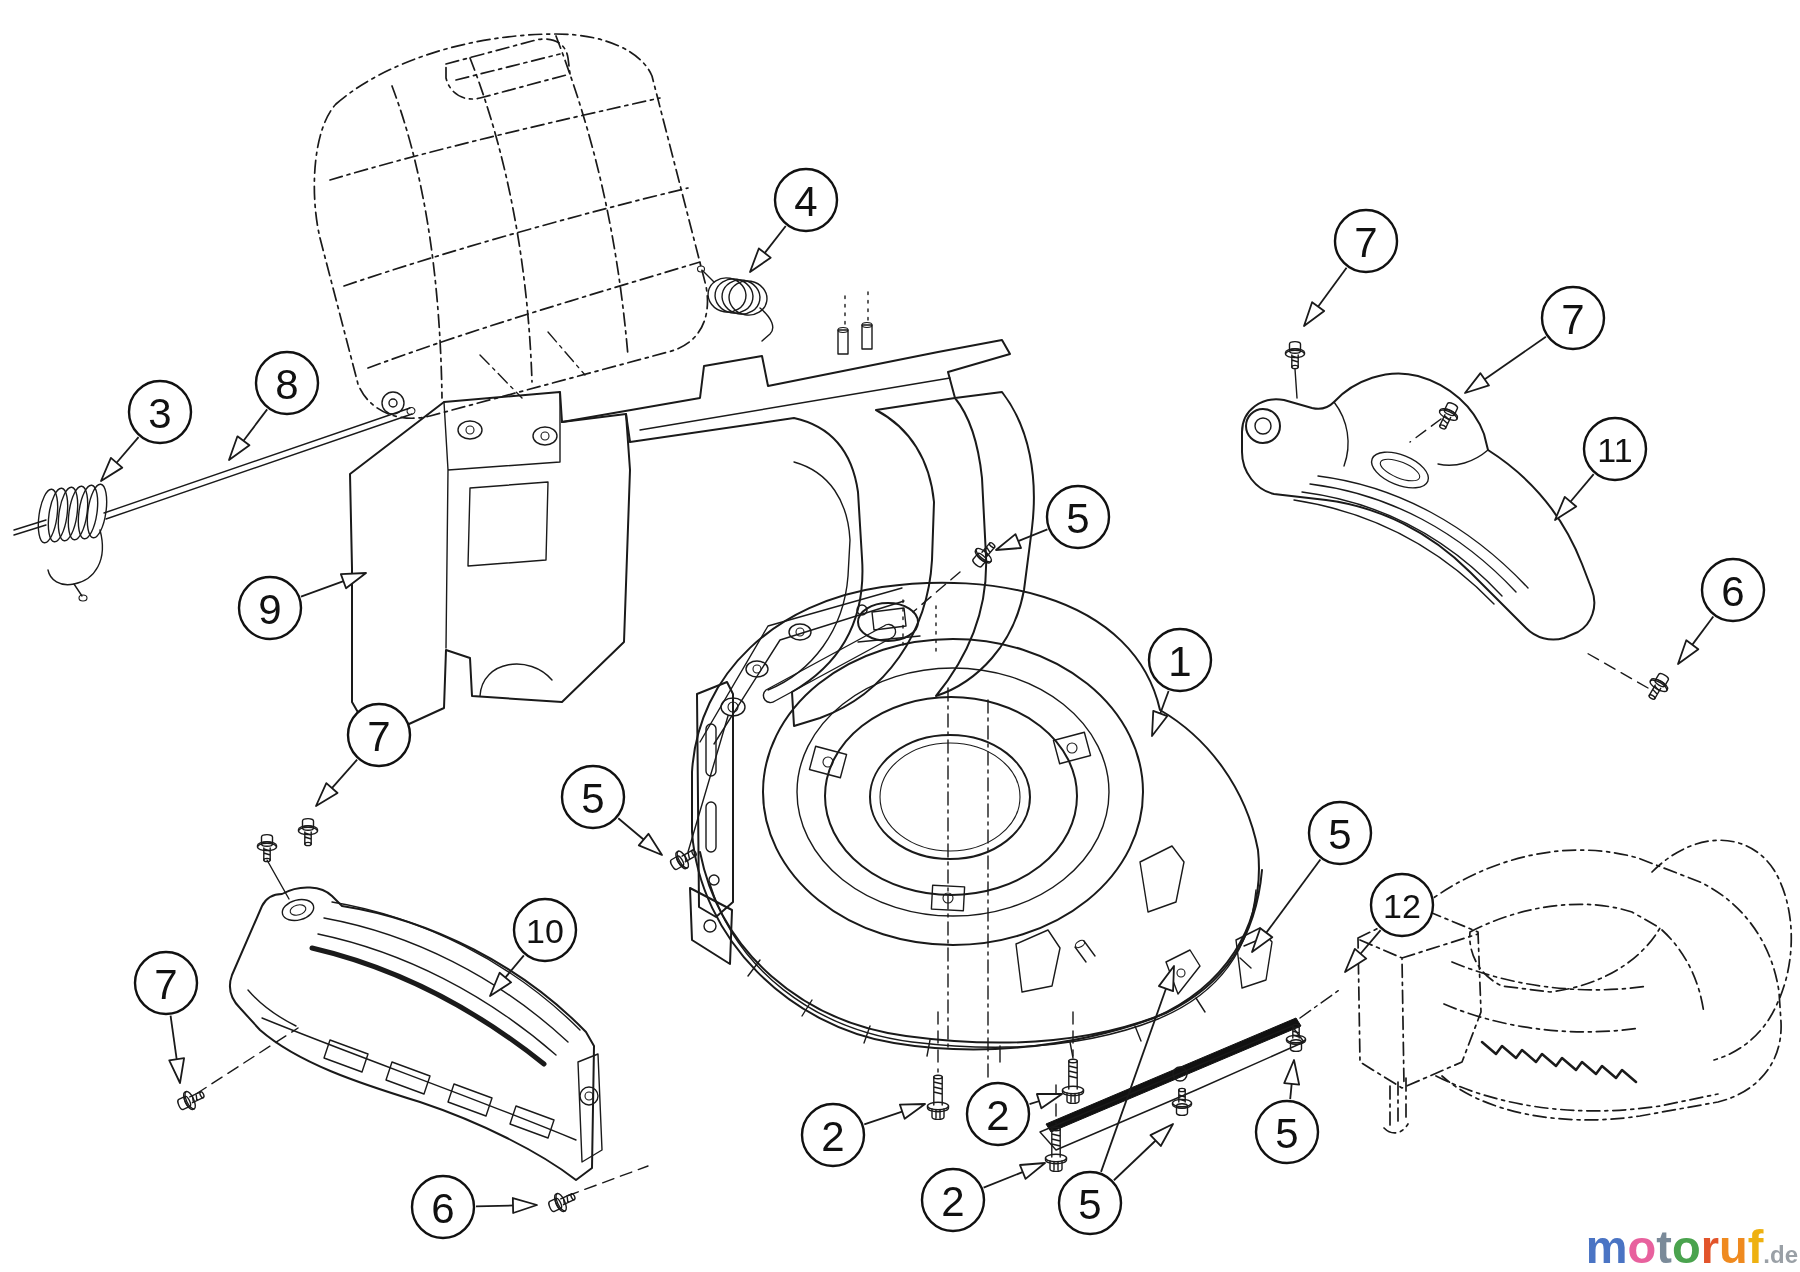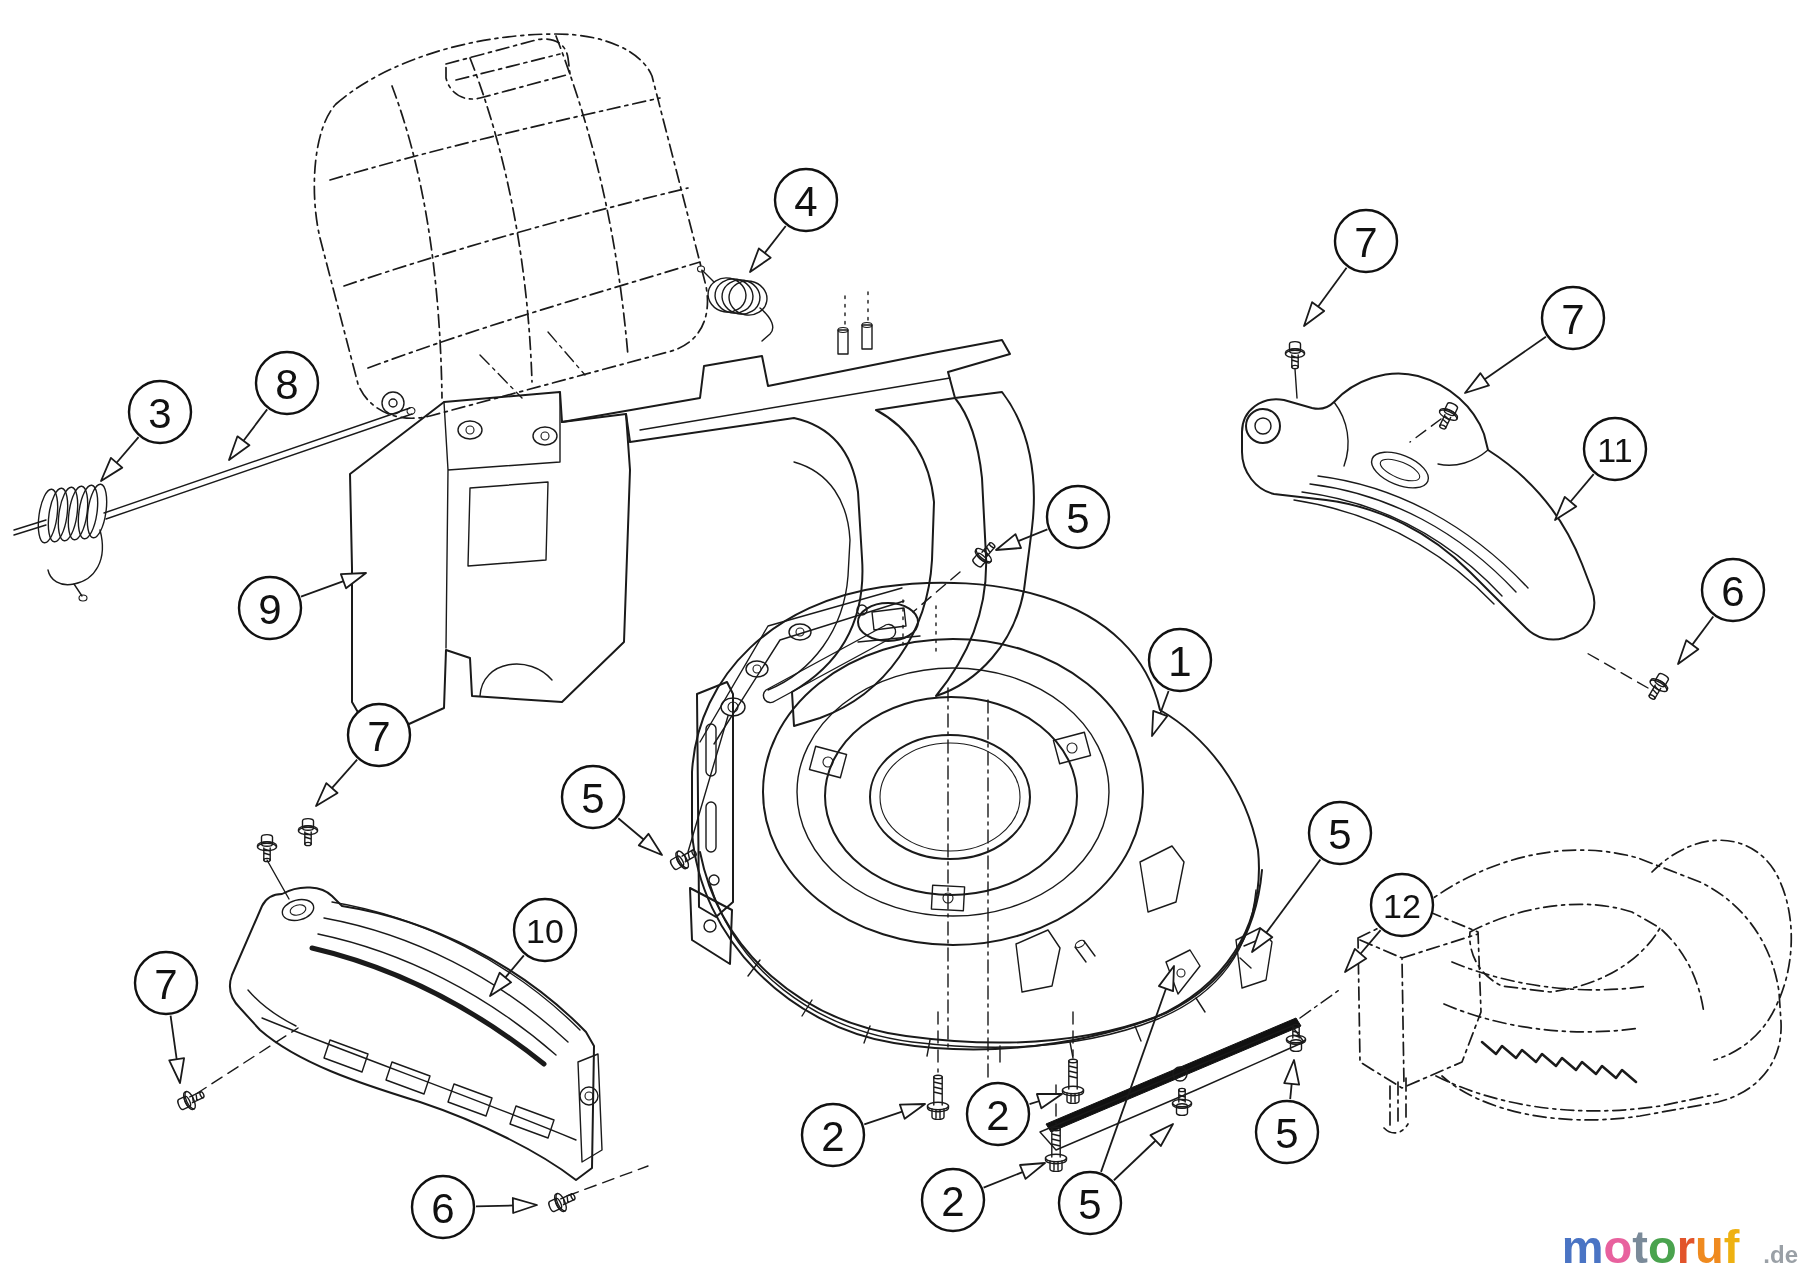--- a/index.html
+++ b/index.html
@@ -8,21 +8,21 @@
   svg{position:absolute;left:0;top:0;}
   .ln{fill:none;stroke:#1a1a1a;stroke-width:2;stroke-linejoin:round;stroke-linecap:round;}
   .thin{stroke-width:1.4;}
   .hair{stroke-width:1.1;}
   .thick{stroke-width:5;}
   .phantom{stroke-dasharray:13 5 3 5;stroke-width:1.7;}
   .code{position:absolute;right:8px;bottom:8px;font-size:63px;letter-spacing:-1px;
         color:#000;font-weight:400;z-index:3;}
   .wm{position:absolute;right:2px;bottom:-2px;font-size:47px;font-weight:bold;z-index:4;
       letter-spacing:0px;}
-  .wm .de{font-size:24px;font-weight:bold;margin-left:24px;}
+  .wm .de{font-size:24px;font-weight:bold;}
   .callout-text{font-family:"Liberation Sans", sans-serif;}
 </style>
 </head>
 <body>
 
 <div class="stage">
 <svg width="1800" height="1272" viewBox="0 0 1800 1272">
 
   <g>
     <path class="ln phantom" d="M336,104 C384,62 470,34 556,34 C606,34 642,52 652,76 L706,286 C712,318 700,344 668,352 L430,416 C398,424 368,410 358,384 L320,238 C310,196 312,130 336,104 Z"></path>

